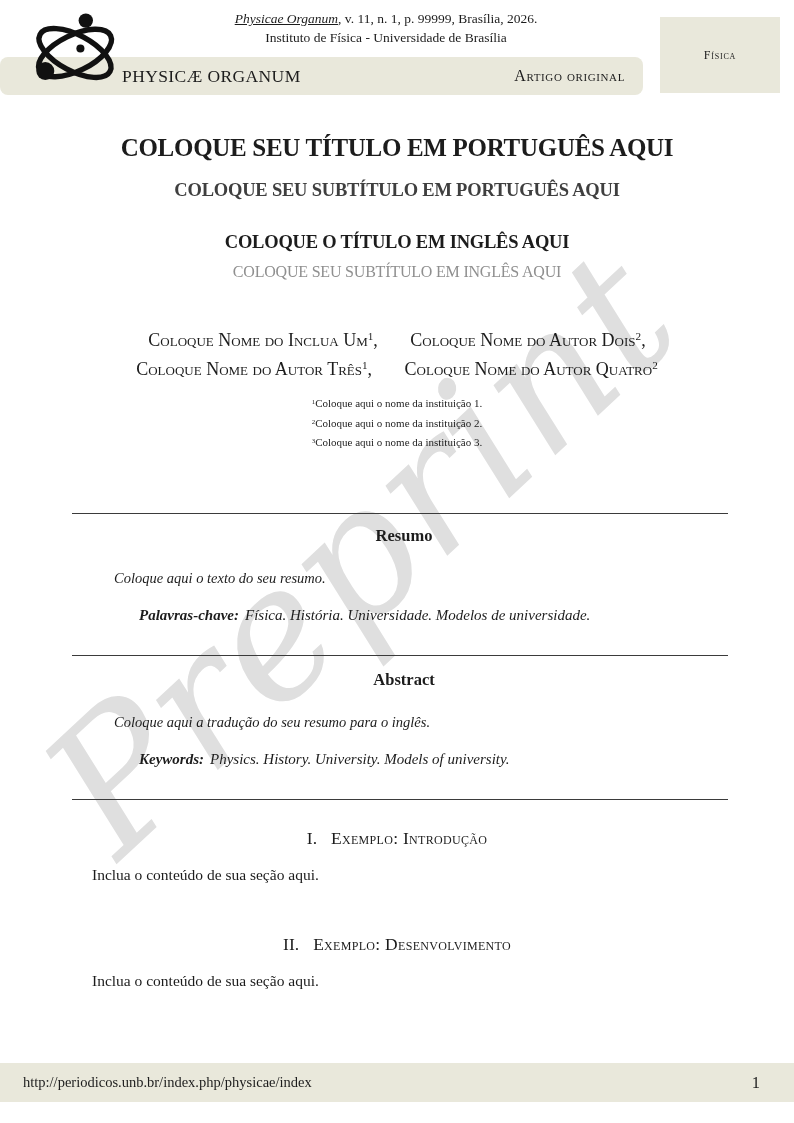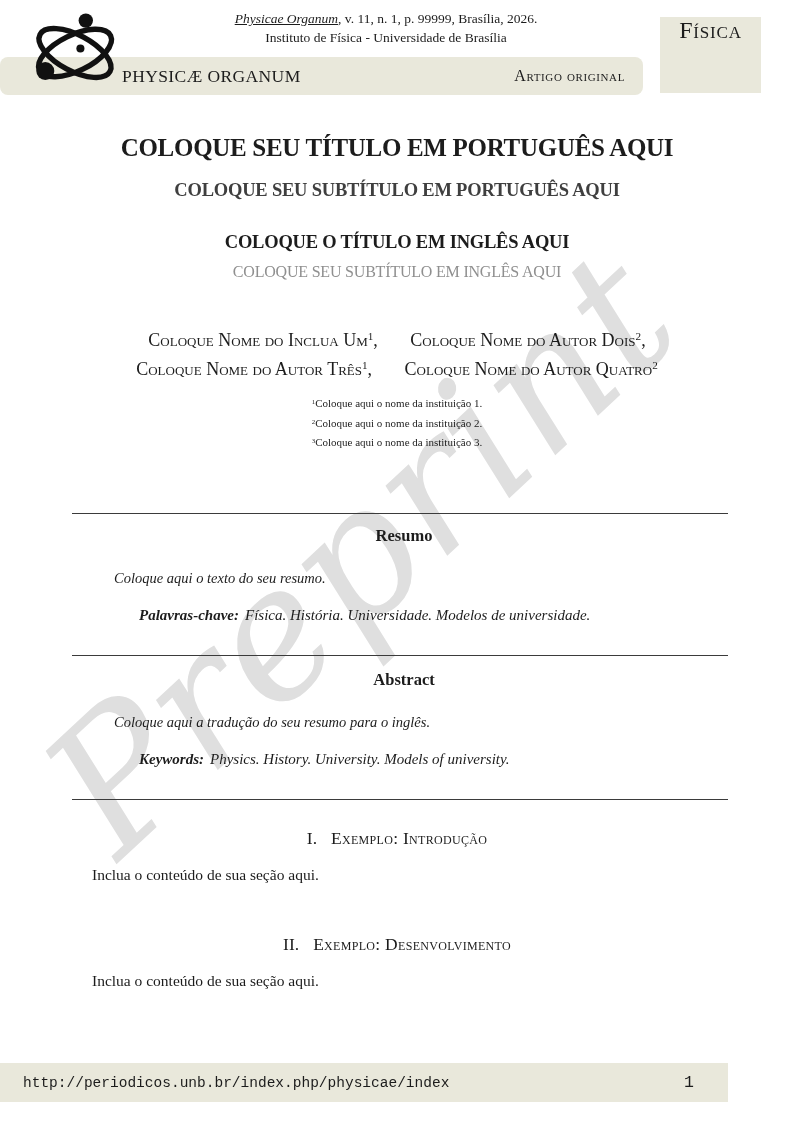--- a/index.html
+++ b/index.html
@@ -26,22 +26,22 @@
     white-space:nowrap;
     letter-spacing:2px;
   }
 
   
   .masthead-lines{position:absolute;top:9px;left:0;width:772px;text-align:center;font-size:13.5px;line-height:19px;}
   .masthead-lines .it{font-style:italic;text-decoration:underline;}
   .band{position:absolute;top:57px;left:0;width:643px;height:38px;background:var(--band);border-radius:8px;}
   .brand{position:absolute;left:122px;top:0;line-height:38px;font-size:17.5px;letter-spacing:0.4px;}
   .article-type{position:absolute;right:18px;top:0;line-height:38px;font-size:16px;font-variant:small-caps;letter-spacing:0.6px;}
-  .fisica-box{position:absolute;top:17px;left:660px;width:101px;height:76px;background:var(--band);
-    display:flex;align-items:flex-start;justify-content:center;font-size:24px;font-variant:small-caps;letter-spacing:0.8px;}
+  .fisica-box{position:absolute;top:17px;left:660px;width:120px;height:76px;background:var(--band);
+    display:flex;align-items:center;justify-content:center;font-size:12px;font-variant:small-caps;letter-spacing:0.8px;}
   .logo{position:absolute;left:30px;top:8px;width:90px;height:90px;}
 
   
   .title-pt{position:absolute;top:134px;left:40px;width:714px;text-align:center;font-size:25px;font-weight:bold;letter-spacing:-0.3px;}
   .subtitle-pt{position:absolute;top:180px;left:40px;width:714px;text-align:center;font-size:18.5px;font-weight:bold;color:var(--sub-pt);letter-spacing:-0.2px;}
   .title-en{position:absolute;top:232px;left:40px;width:714px;text-align:center;font-size:18.5px;font-weight:bold;letter-spacing:-0.2px;}
   .subtitle-en{position:absolute;top:263px;left:40px;width:714px;text-align:center;font-size:16px;font-weight:normal;color:var(--sub-en);letter-spacing:-0.2px;}
 
   
   .authors{position:absolute;top:326px;left:40px;width:714px;text-align:center;font-size:18px;line-height:29px;}
@@ -66,22 +66,22 @@
 
   
   .sec-heading{position:absolute;left:40px;width:714px;text-align:center;font-size:17.5px;font-weight:normal;}
   .sec-1-heading{top:828px;} .sec-2-heading{top:934px;}
   .sec-num{margin-right:14px;}
   .sec-title{font-variant:small-caps;letter-spacing:0.3px;}
   .sec-body{position:absolute;left:92px;font-size:15.5px;}
   .sec-1-body{top:866px;} .sec-2-body{top:972px;}
 
   
-  .footer-band{position:absolute;top:1063px;left:0;width:728px;height:39px;background:var(--band);
-    display:flex;align-items:center;justify-content:space-between;padding:0 34px 0 23px;font-family:Liberation Mono, monospace;}
+  .footer-band{position:absolute;top:1063px;left:0;width:794px;height:39px;background:var(--band);
+    display:flex;align-items:center;justify-content:space-between;padding:0 34px 0 23px;}
   .footer-url{font-size:14.5px;}
   .footer-page{font-size:16.5px;}
 </style>
 </head>
 <body>
 
 <div class="page">
 
   <div class="watermark">Preprint</div>
 

